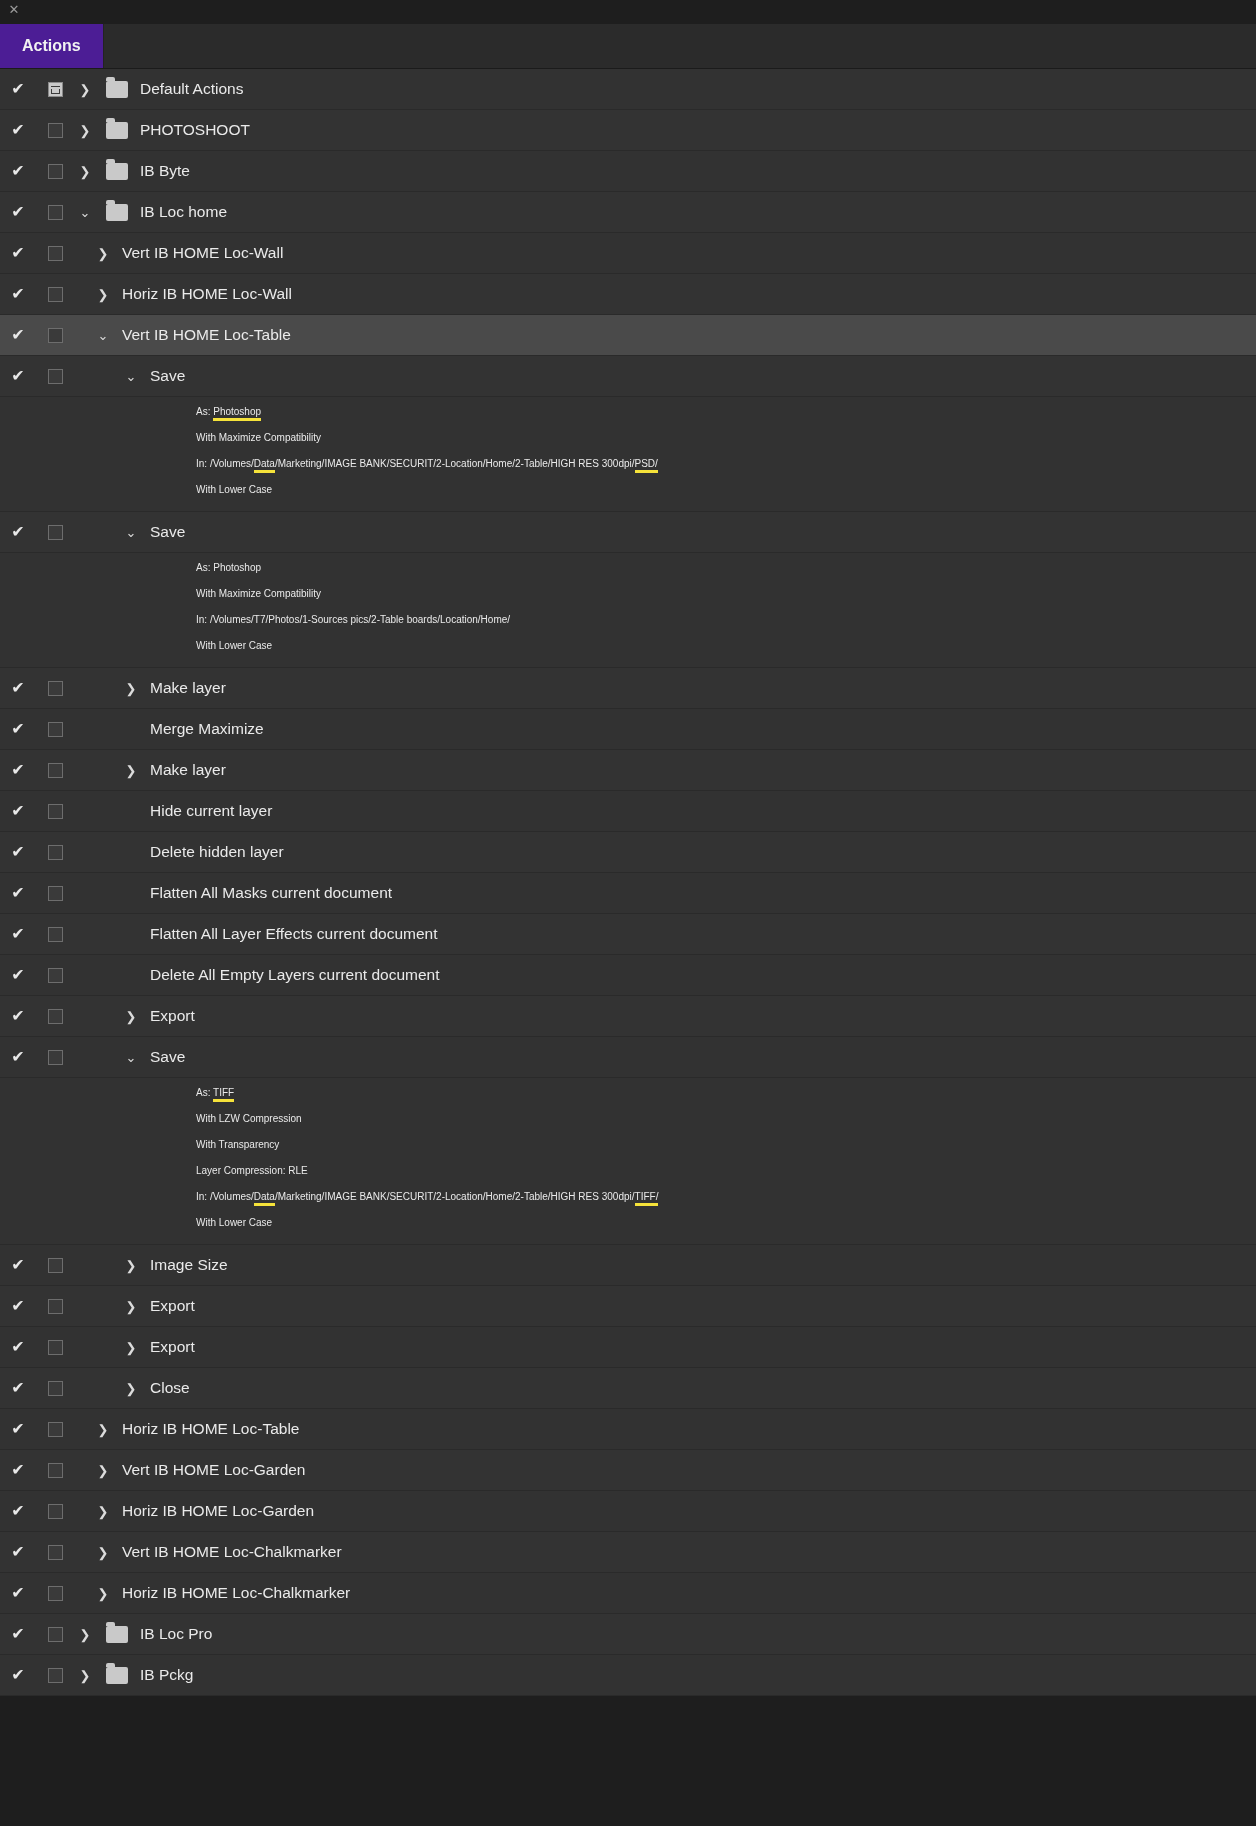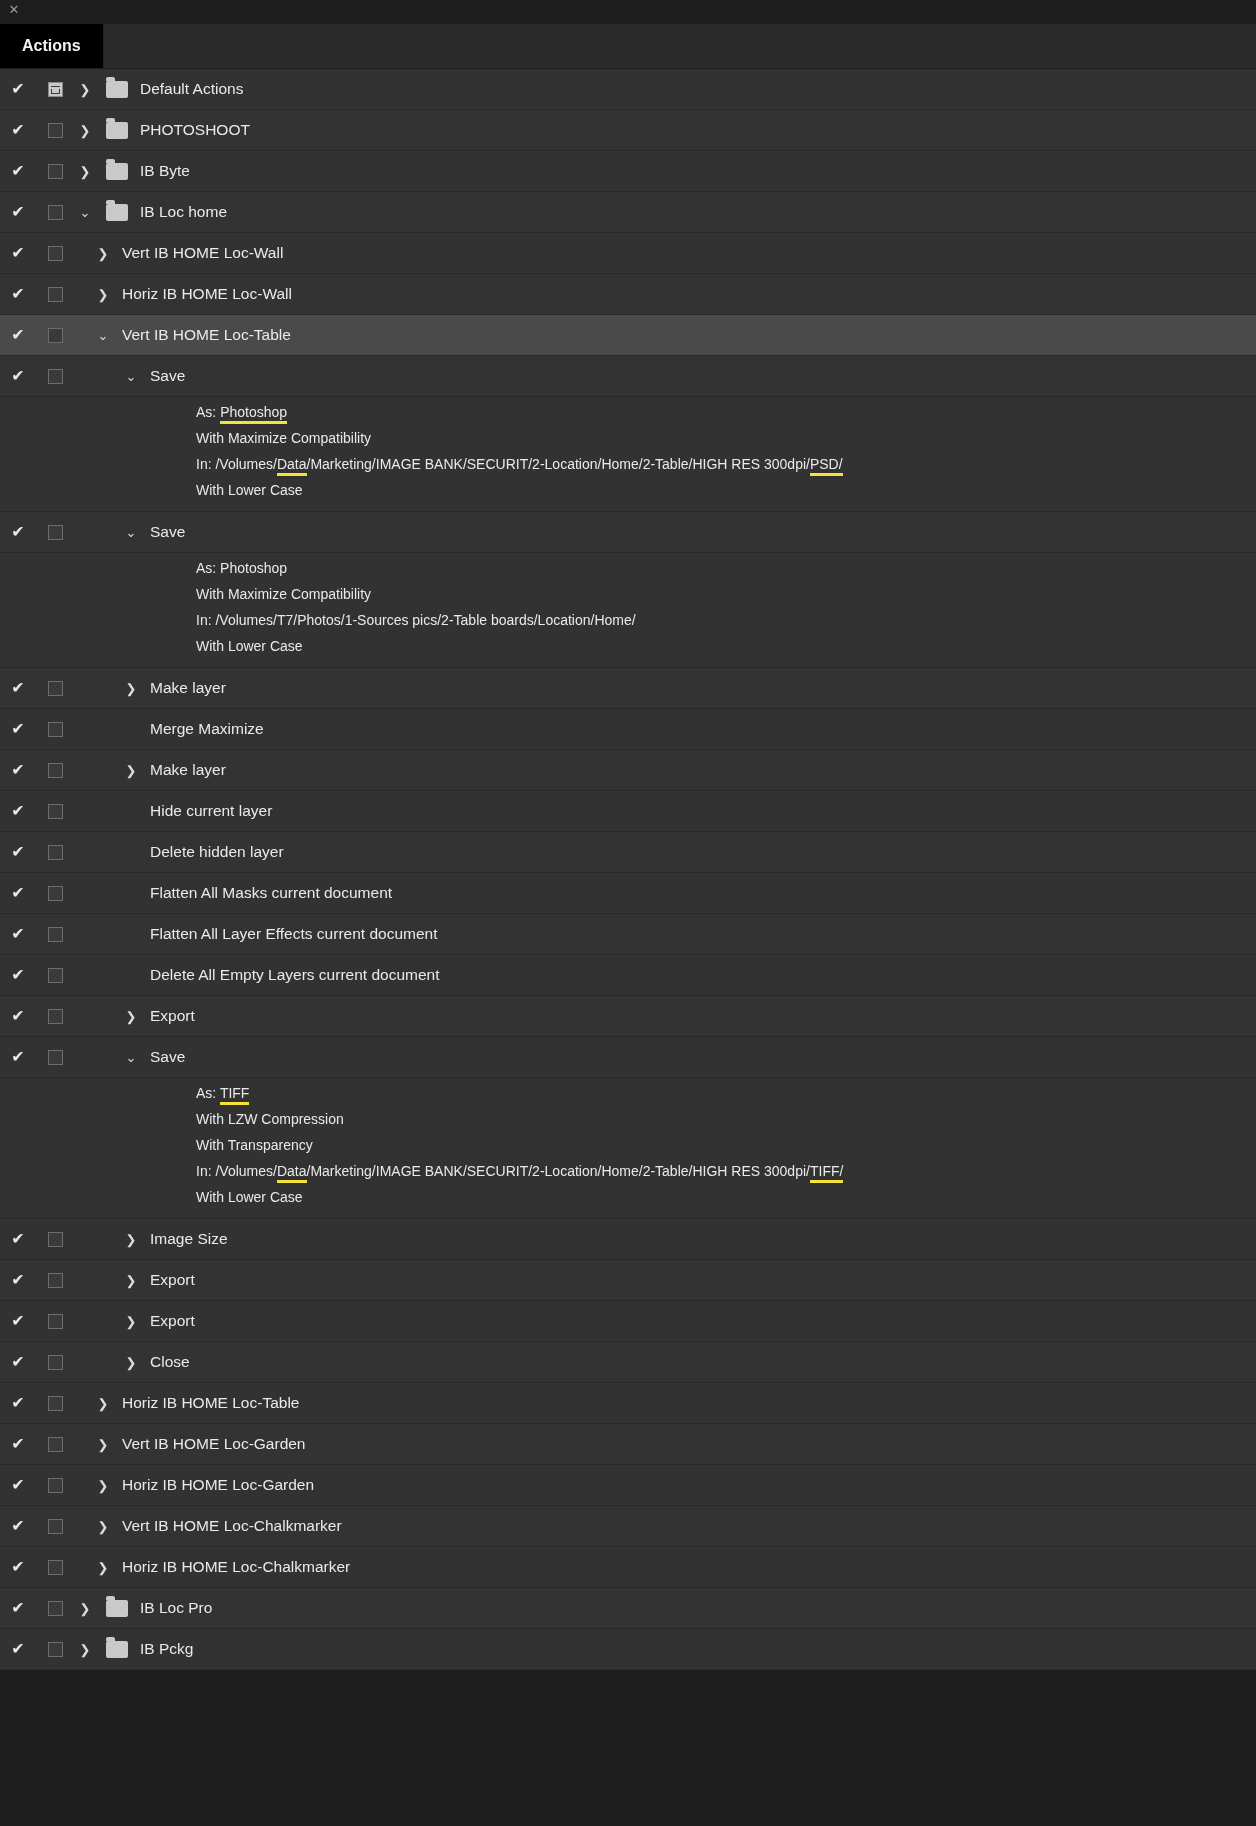--- a/index.html
+++ b/index.html
@@ -38,21 +38,21 @@
   }
   
   .tabbar {
     height: 44px;
     background: #2b2b2b;
     display: flex;
     align-items: stretch;
     border-bottom: 1px solid #1b1b1b;
   }
   .tab {
-    background: #000000;
+    background: #4c1d95;
     color: #f2f2f2;
     font-size: 16px;
     font-weight: bold;
     display: flex;
     align-items: center;
     padding: 0 22px;
     border-right: 1px solid #232323;
   }
   
   .rows { background: #323232; }
@@ -146,21 +146,21 @@
     left: 0; top: -4px;
     width: 9px; height: 4px;
     background: #c9c9c9;
     border-radius: 2px 2px 0 0;
   }
   .label { padding-left: 0; }
   .arrow + .label { margin-left: 8px; }
   
   .detail-lines {
     padding: 2px 0 8px 0;
-    font-size: 14px;
+    font-size: 10px;
     color: #eaeaea;
     line-height: 26px;
   }
   .detail-line {
     padding-left: 196px;
     white-space: nowrap;
     position: relative;
   }
   .hl {
     border-bottom: 3px solid #f5e23a;
@@ -371,20 +371,21 @@
         </div>
         <div class="spacer-2"></div>
         <div class="arrow">⌄</div>
         <div class="label">Save</div>
       </div>
       <div class="row detail">
         <div class="detail-lines">
           <div class="detail-line"><span>As: </span><span class="hl">TIFF</span></div>
           <div class="detail-line"><span>With LZW Compression</span></div>
           <div class="detail-line"><span>With Transparency</span></div>
+          <div class="detail-line"><span>Layer Compression: RLE</span></div>
           <div class="detail-line"><span>In: /Volumes/</span><span class="hl">Data</span><span>/Marketing/IMAGE BANK/SECURIT/2-Location/Home/2-Table/HIGH RES 300dpi/</span><span class="hl">TIFF/</span></div>
           <div class="detail-line"><span>With Lower Case</span></div>
         </div>
       </div>
       <div class="sep"></div>
       <div class="row">
         <div class="c-check">✔</div>
         <div class="c-box">
           <div class="box"></div>
         </div>

